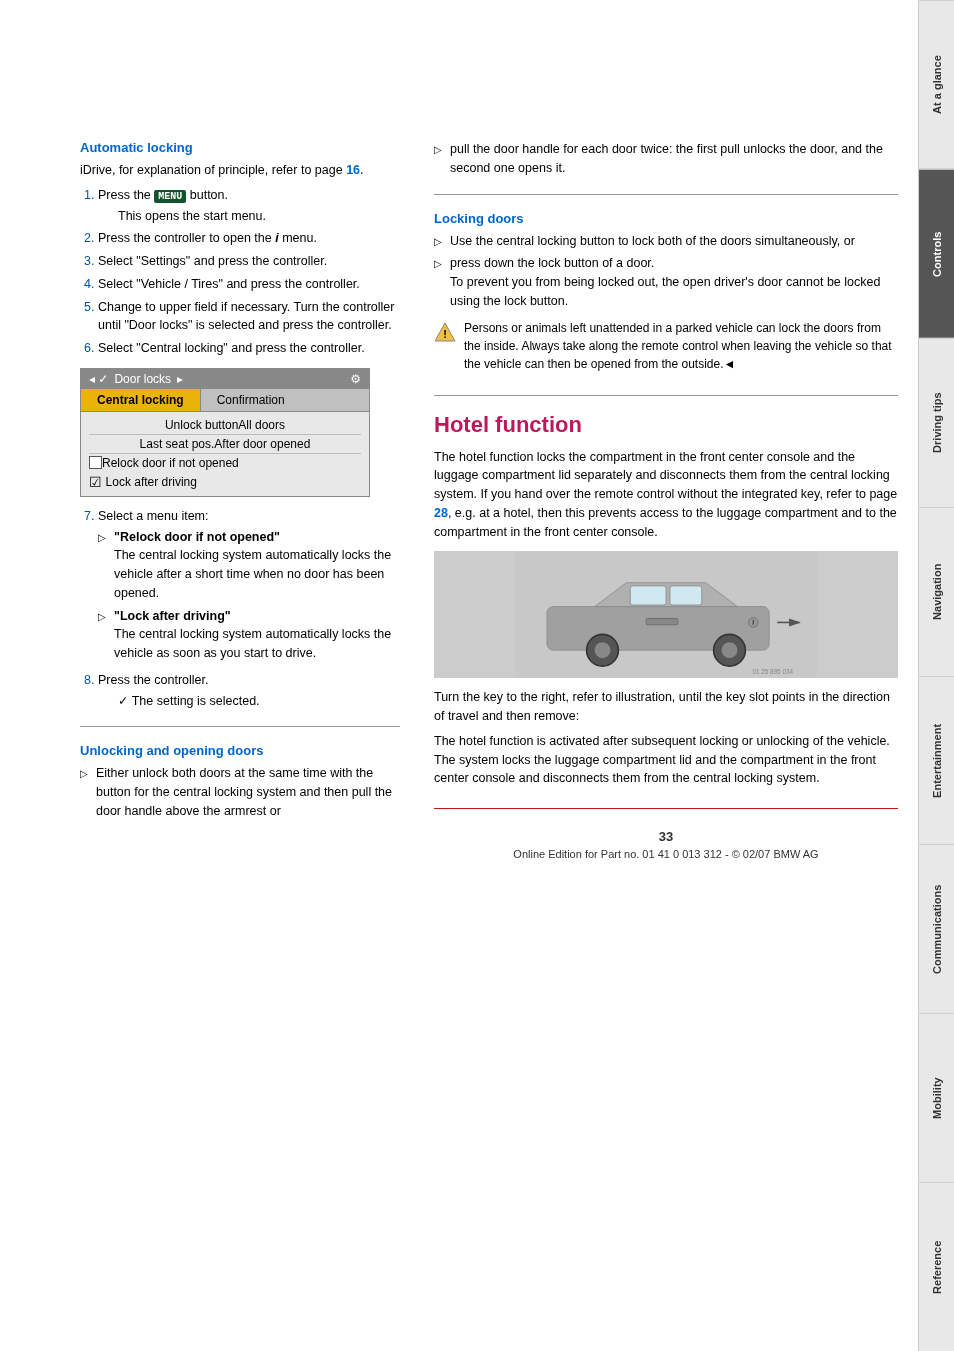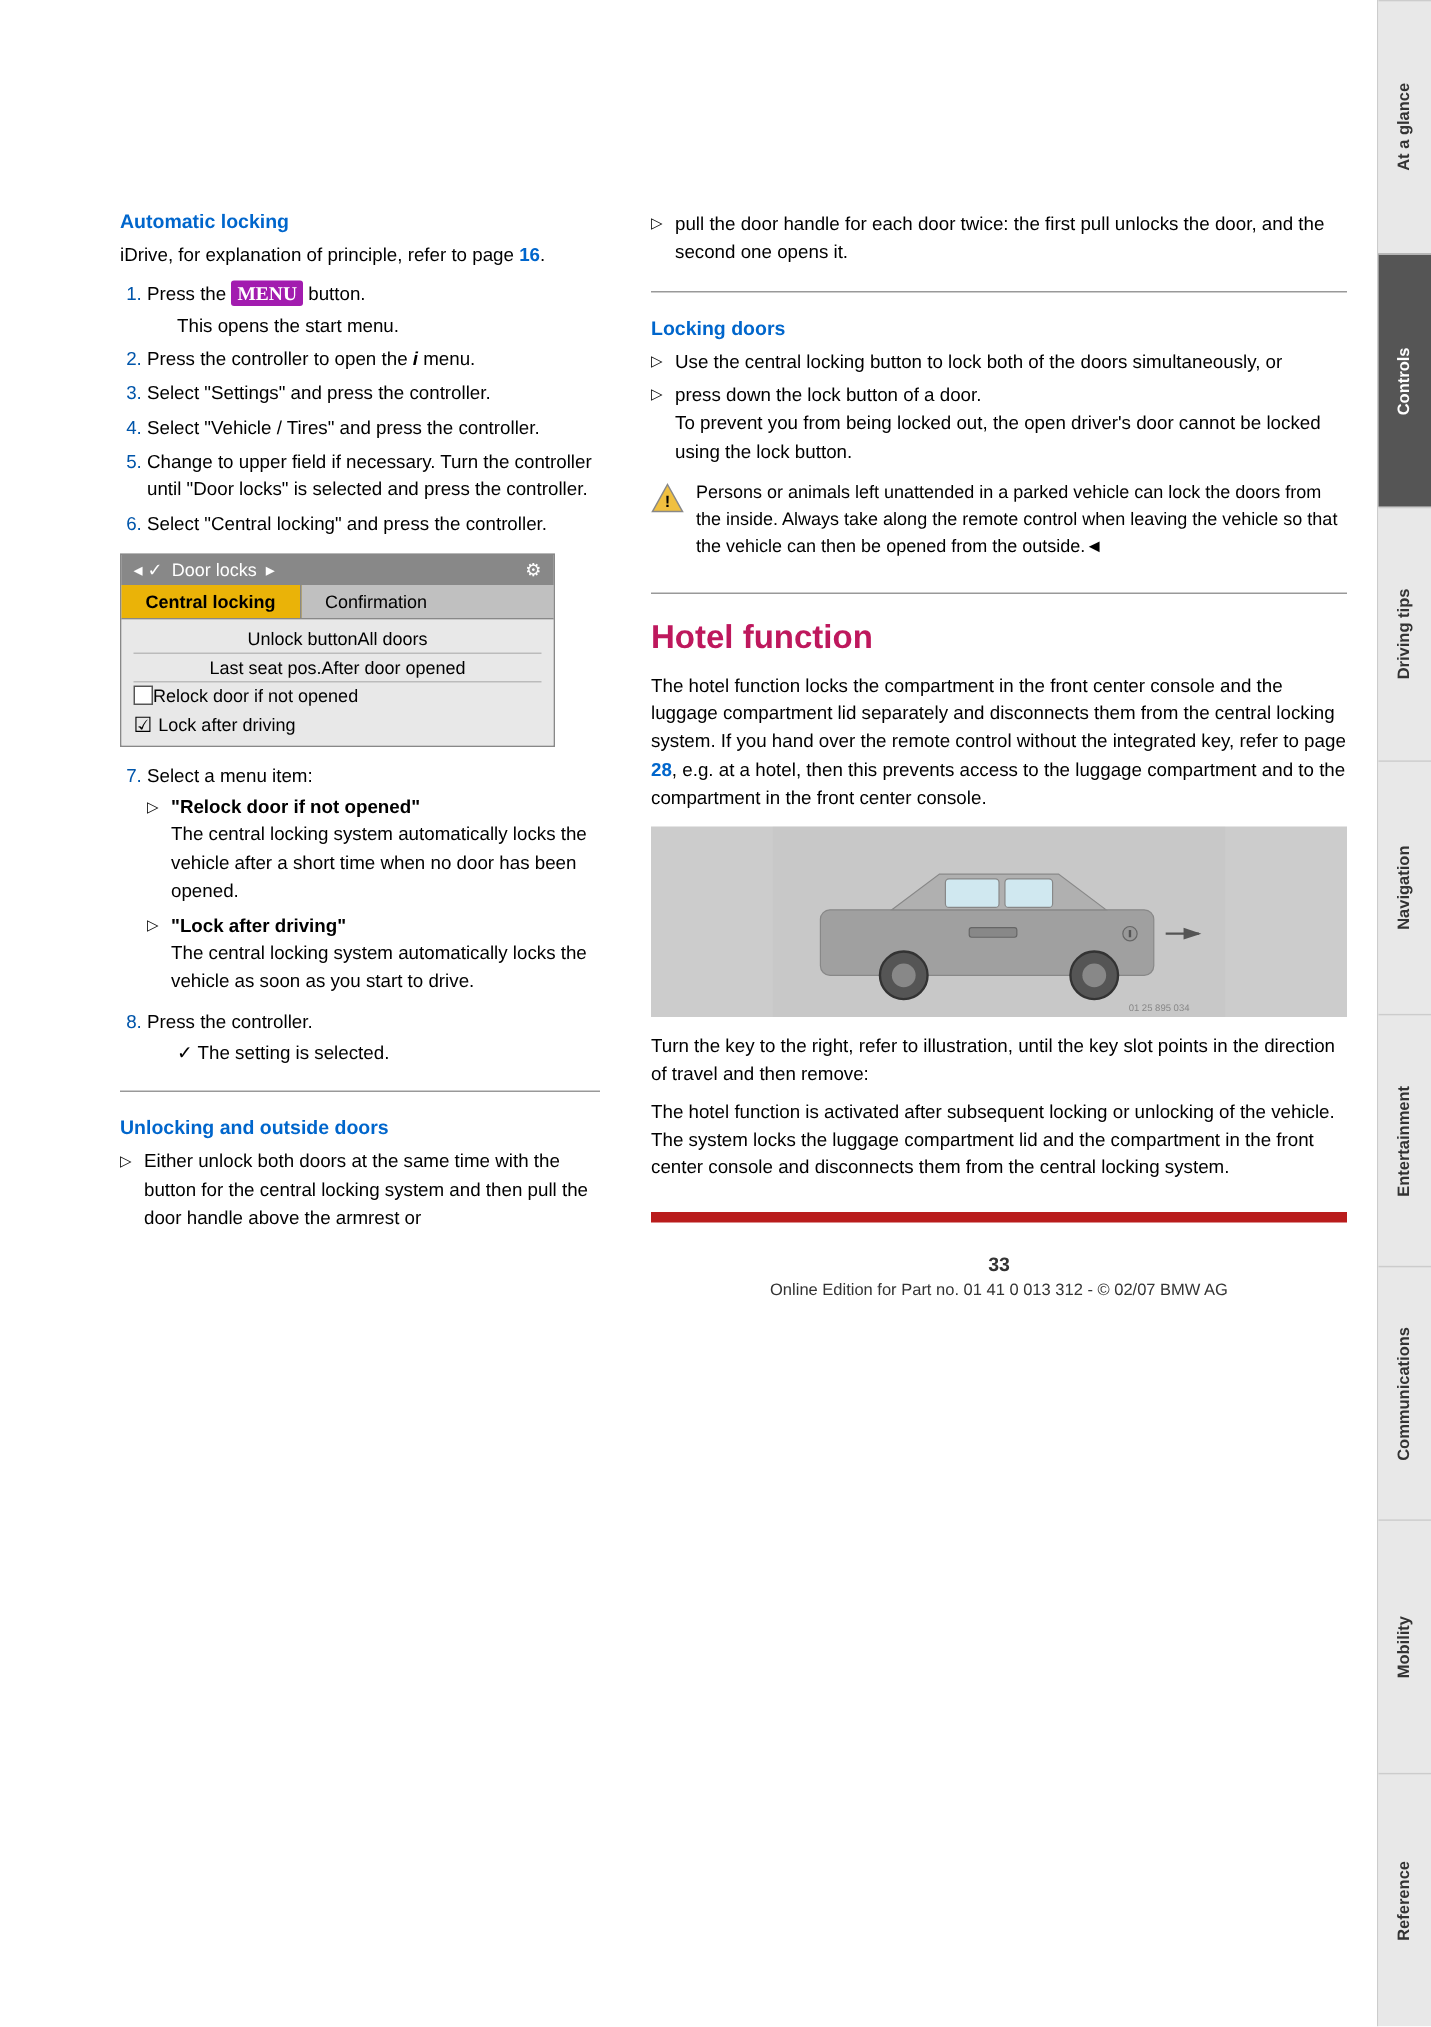--- a/index.html
+++ b/index.html
@@ -83,24 +83,24 @@
     ol li {
       font-size: 12.5px;
       line-height: 1.5;
       margin-bottom: 4px;
       color: #0055aa;
     }
     ol li span {
       color: #000;
     }
     .menu-text {
-      font-family: Liberation Serif, serif;
-      font-weight: bold;
-      font-size: 13px;
-      background: #a21caf;
+      font-family: Liberation Mono, monospace;
+      font-weight: bold;
+      font-size: 10px;
+      background: #14532d;
       color: #fff;
       padding: 1px 4px;
       border-radius: 2px;
     }
     .i-menu {
       font-style: italic;
       font-weight: bold;
     }
     .door-locks-ui {
       border: 1px solid #888;
@@ -213,21 +213,21 @@
       background: #ccc;
       margin: 10px 0;
       position: relative;
       overflow: hidden;
     }
     .page-footer {
       text-align: center;
       font-size: 11px;
       color: #333;
       padding: 20px 0;
-      border-top: 7px solid #b91c1c;
+      border-top: 1px solid #b91c1c;
       margin-top: 20px;
     }
     .page-number {
       font-size: 13px;
       font-weight: bold;
       margin-bottom: 4px;
     }
     .link-num {
       color: #0066cc;
       font-weight: bold;
@@ -333,21 +333,21 @@
           <span>Press the controller.</span>
           <div class="step-sub">
             <span>✓ The setting is selected.</span>
           </div>
         </li>
       </ol>
 
 
       <hr class="section-divider">
 
-      <h2 class="section-title">Unlocking and outside doors</h2>
+      <h2 class="section-title">Unlocking and opening doors</h2>
 
       <ul class="bullet-list">
         <li>
           <span>Either unlock both doors at the same time with the button for the central locking system and then pull the door handle above the armrest or</span>
         </li>
       </ul>
 
     </div>
 
     <div class="right-col">

